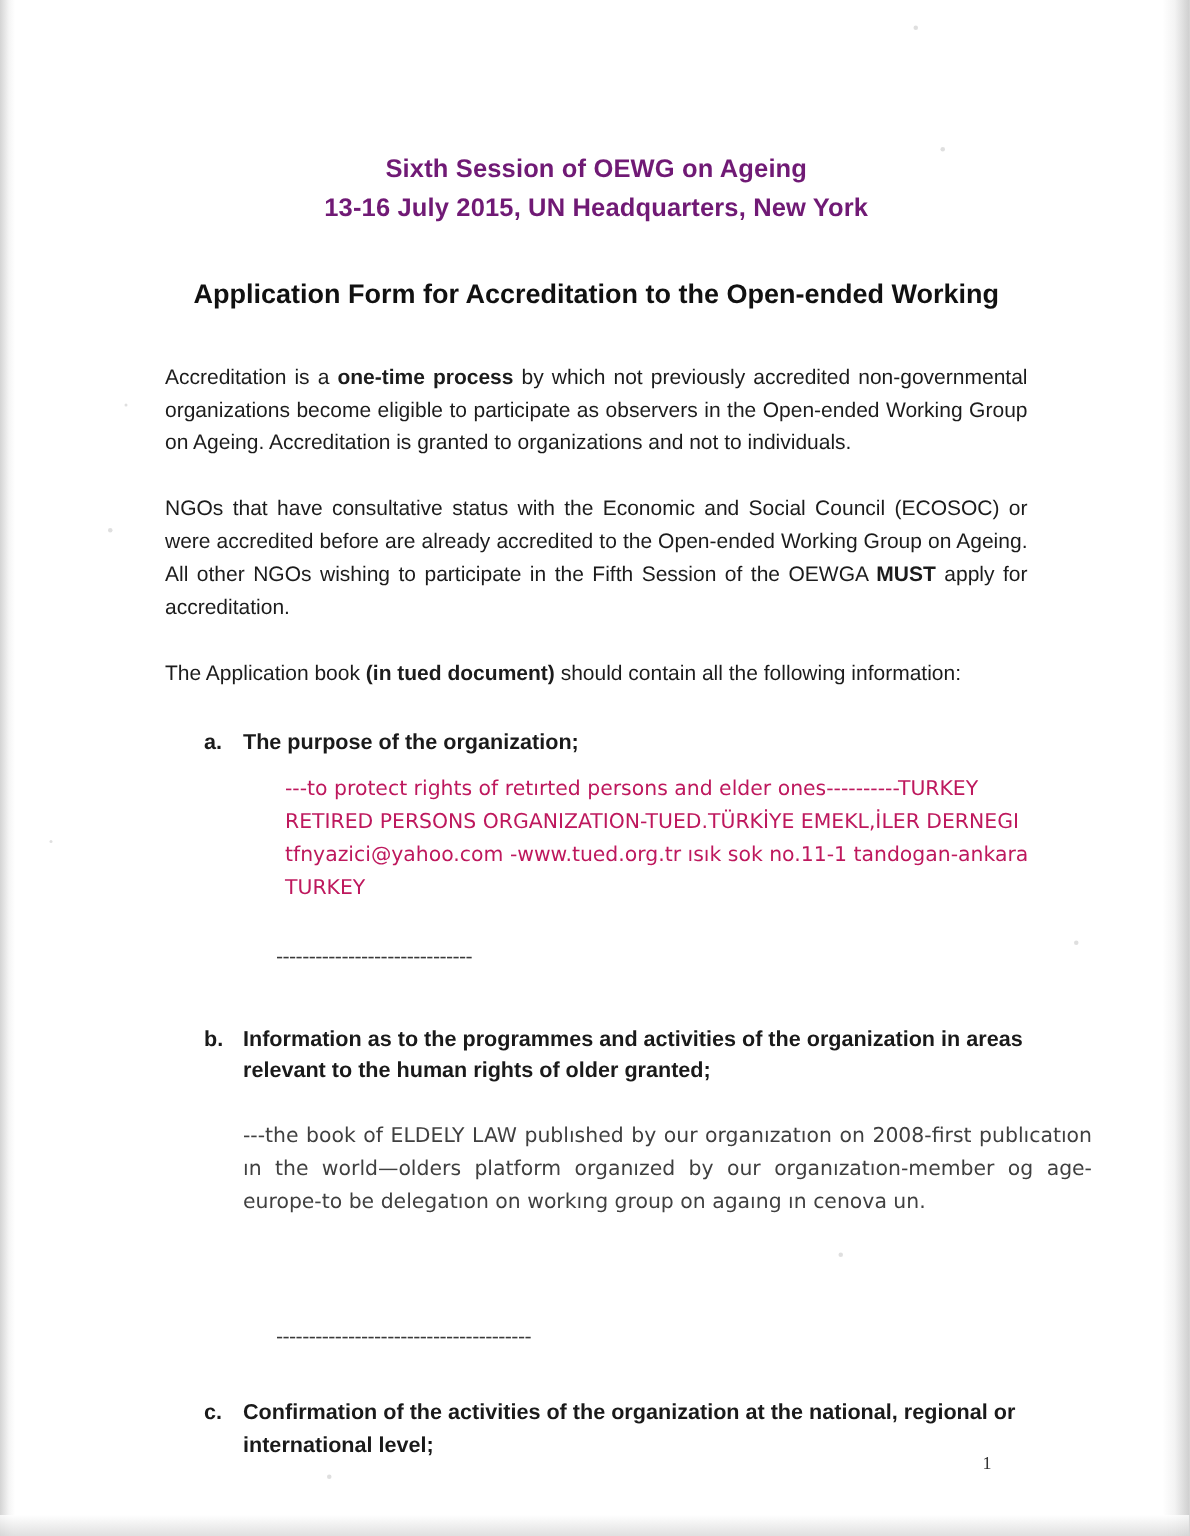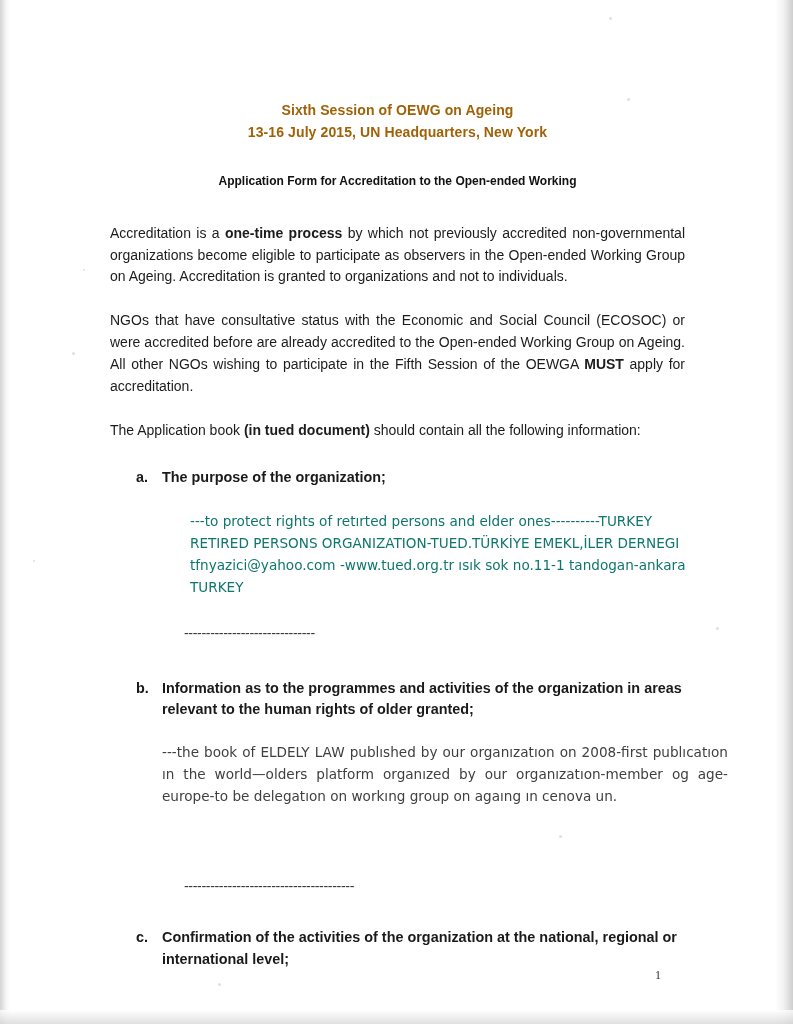--- a/index.html
+++ b/index.html
@@ -43,29 +43,29 @@
     left: 110px;
     top: 0;
     width: 575px;
   }
   .title-block {
     text-align: center;
     margin-top: 100px;
   }
   .title-line {
     font-weight: bold;
-    font-size: 14px;
+    font-size: 17px;
     letter-spacing: .1px;
     line-height: 1.55;
-    color: #a16207;
+    color: #701a75;
   }
   .form-title {
     text-align: center;
     font-weight: bold;
-    font-size: 12px;
+    font-size: 18px;
     line-height: 1.45;
     margin-top: 30px;
     color: #111;
   }
   p.body-par {
     font-size: 14px;
     line-height: 1.56;
     text-align: justify;
     margin: 22px 0 0 0;
     color: #1c1c1c;
@@ -90,22 +90,22 @@
     left: 0;
     top: 0;
     font-weight: bold;
     font-size: 14.4px;
   }
   .handwritten-block {
     font-family: "DejaVu Sans", sans-serif;
     font-weight: normal;
     font-size: 13.6px;
     line-height: 1.62;
-    color: #0f766e;
-    margin: 21px 0 0 28px;
+    color: #be185d;
+    margin: 8px 0 0 28px;
     width: 520px;
   }
   .typed-block {
     font-family: "DejaVu Sans", sans-serif;
     font-weight: normal;
     font-size: 13.6px;
     line-height: 1.62;
     color: #404040;
     margin: 20px 0 0 0;
     width: 566px;

